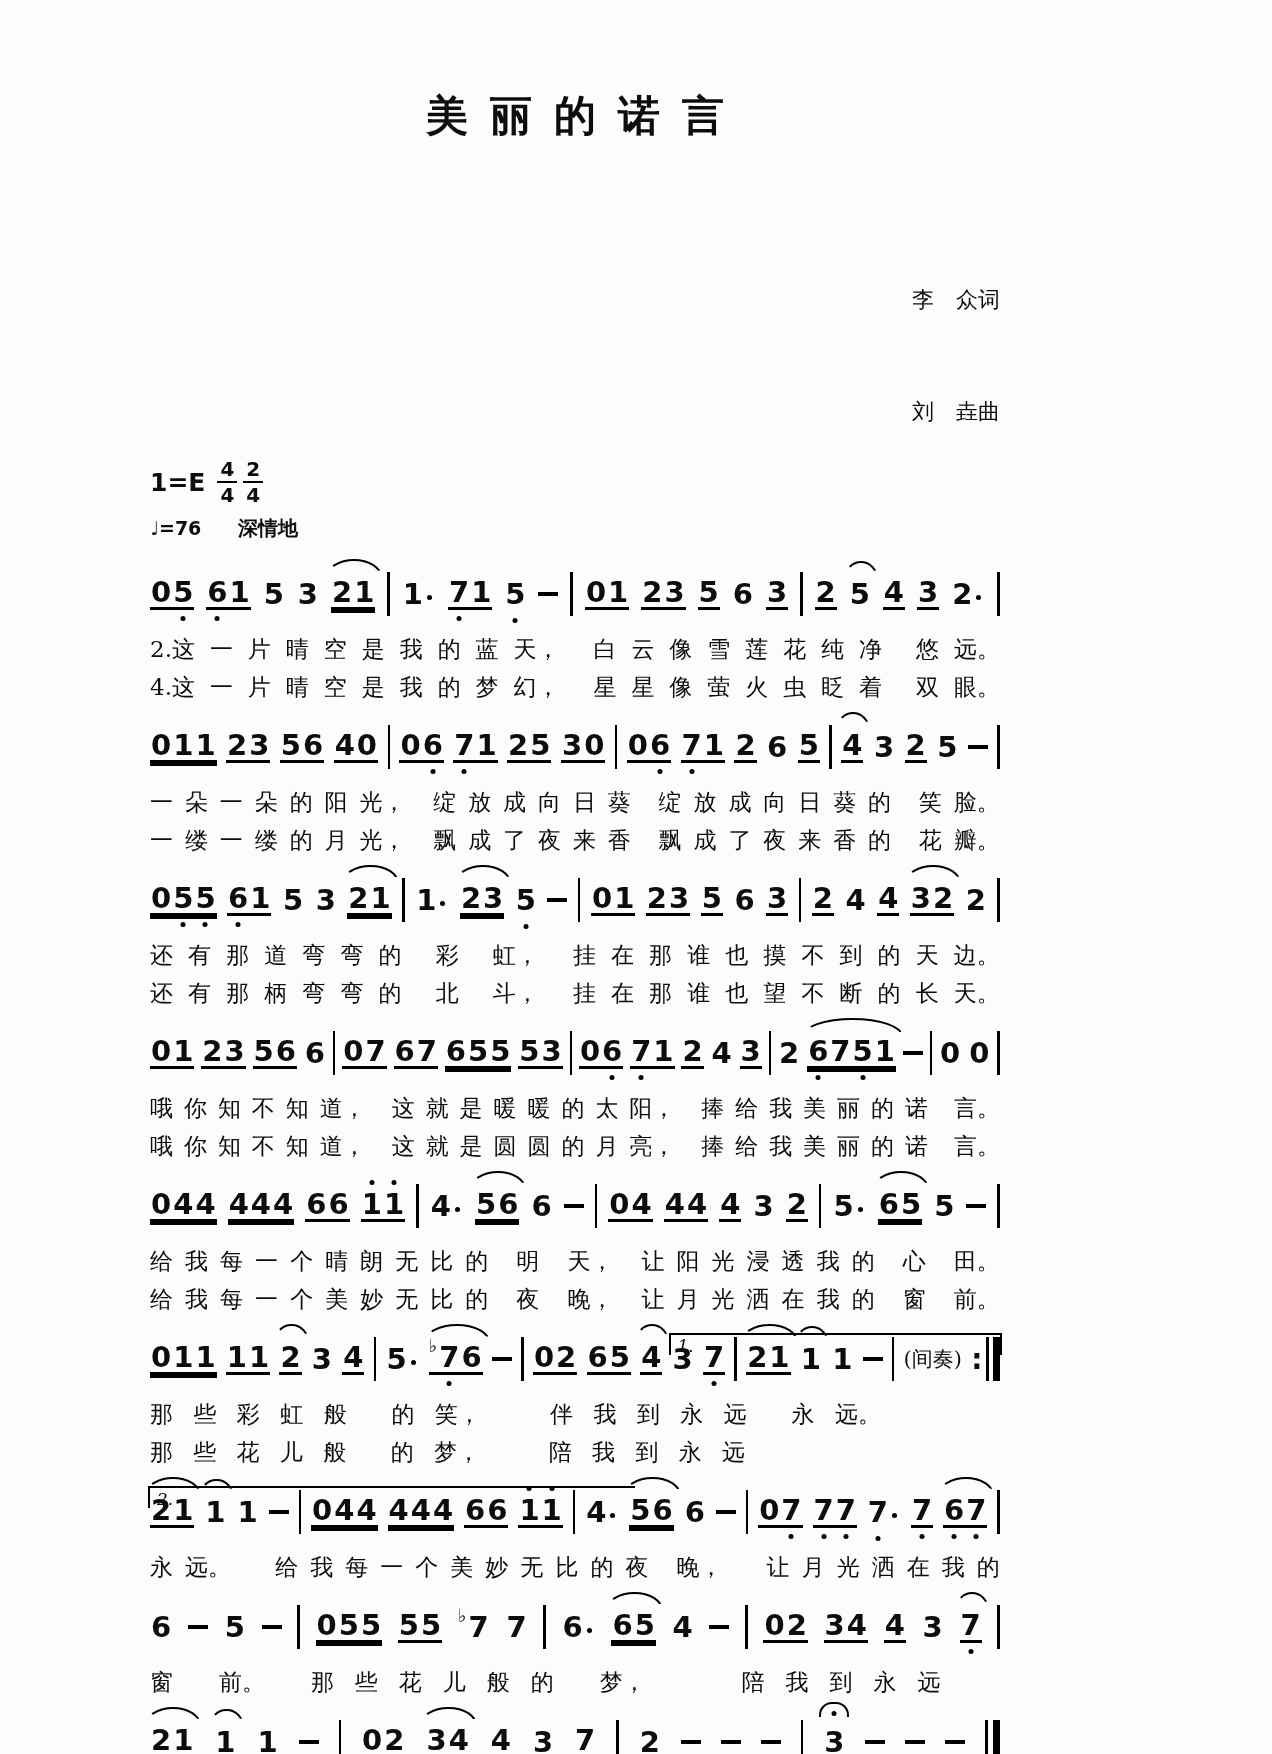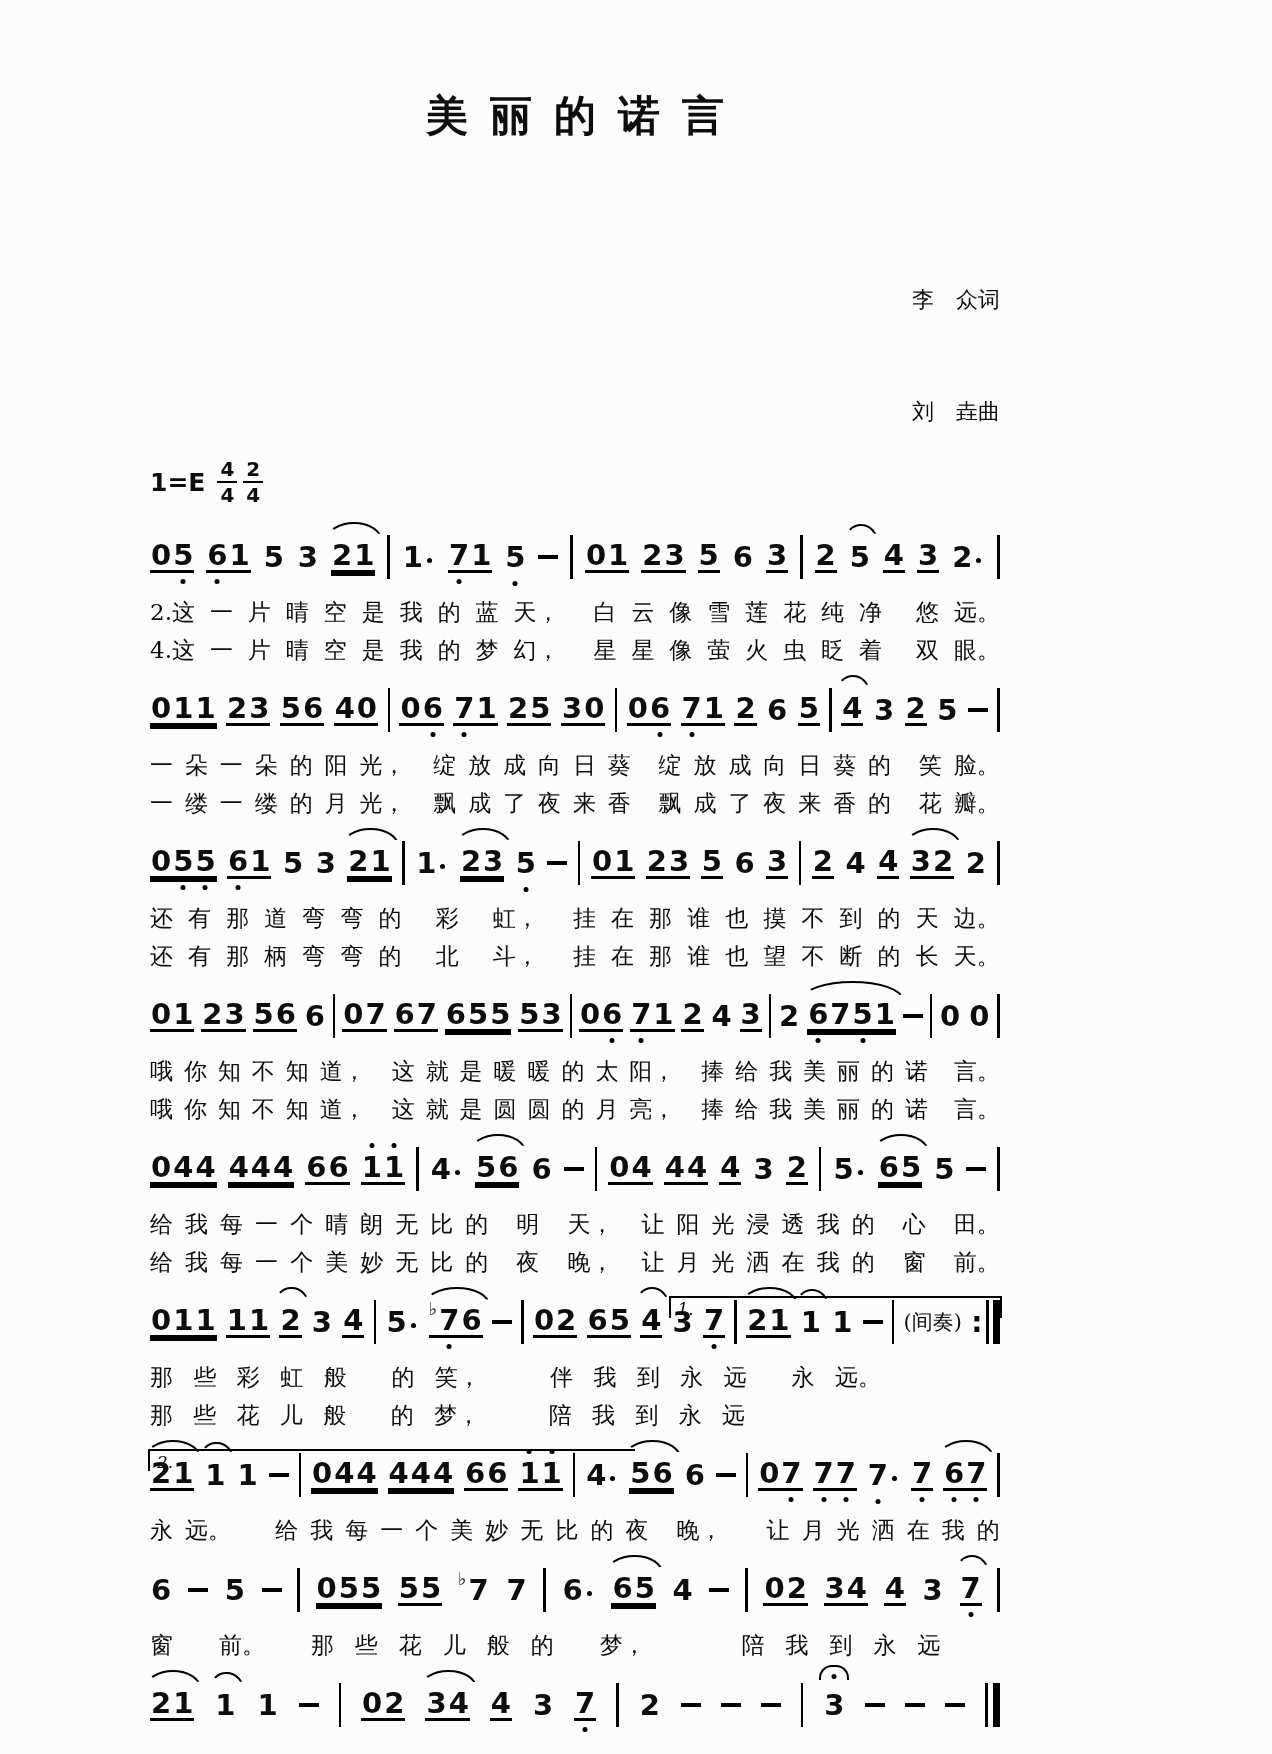--- a/index.html
+++ b/index.html
@@ -78,20 +78,24 @@
             <span class="bot">4</span>
           </span>
         </span>
       </div>
       <div class="credits">
         <div>李　众词</div>
         <div>刘　垚曲</div>
       </div>
     </div>
 
+    <div class="tempo">
+      <span>♩</span><span>=76</span>
+      <span class="expr">深情地</span>
+    </div>
 
     <div id="score">
         <div class="mline">
           <div class="notes-row">
             <span class="grp u1">
               <span class="ch">0</span>
               <span class="ch lo">5</span>
             </span>
             <span class="grp u1">
               <span class="ch lo">6</span>

